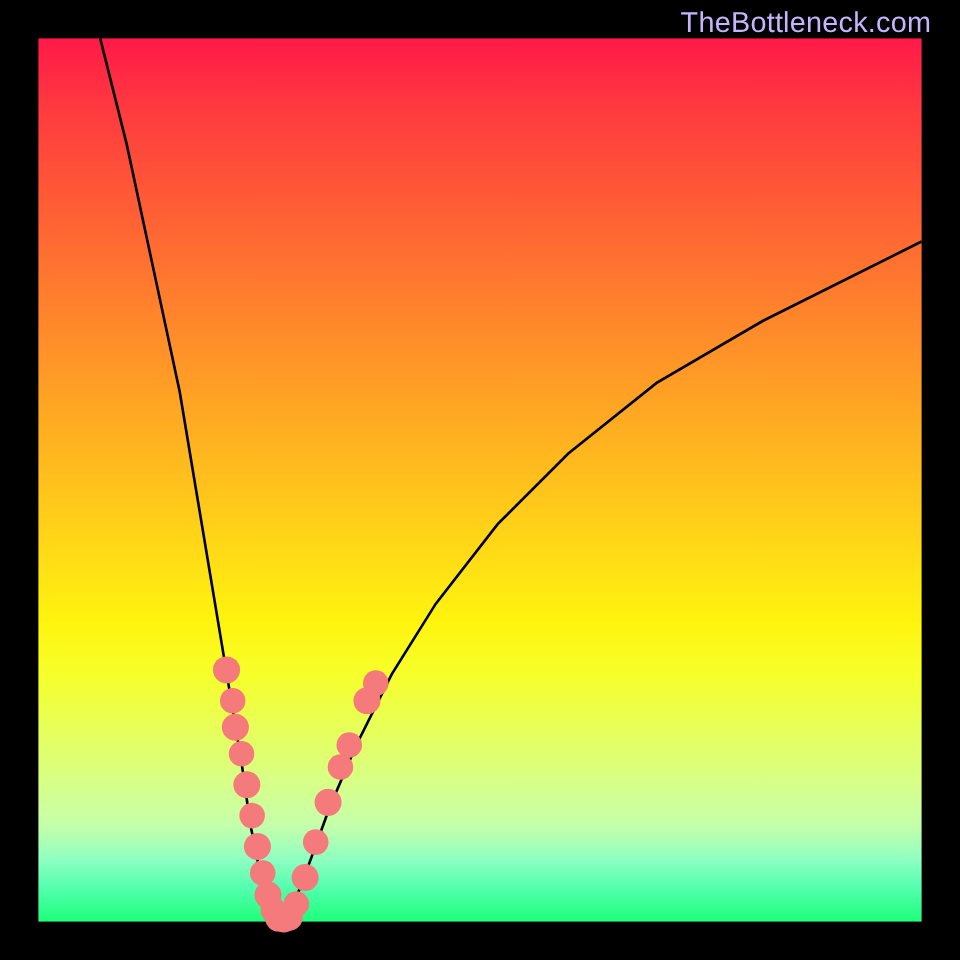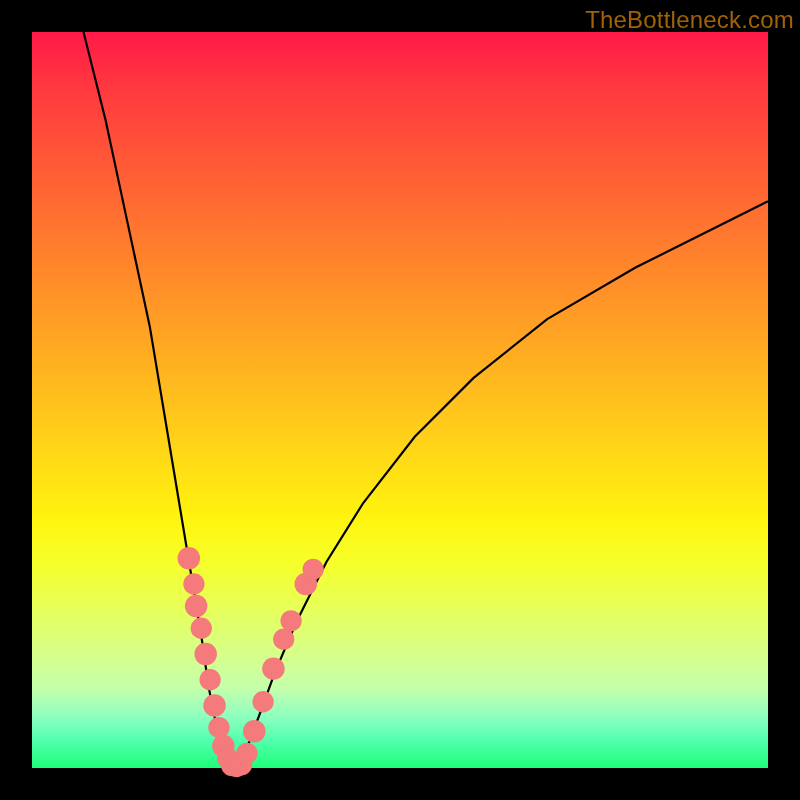--- a/index.html
+++ b/index.html
@@ -38,22 +38,22 @@
       #d8ff86 84%,
       #c6ffaa 89%,
       #8effc0 93%,
       #56ffb0 96%,
       #1eff7a 100%
     );
   }
   .watermark {
     position: absolute;
     top: 6px;
-    right: 6px;
-    color: #a16207;
+    right: 24px;
+    color: #c4b5fd;
     font-size: 24px;
     font-weight: 400;
     letter-spacing: 0.2px;
     user-select: none;
   }
   svg.curve-layer {
     position: absolute;
     left: 0;
     top: 0;
     width: 736px;

